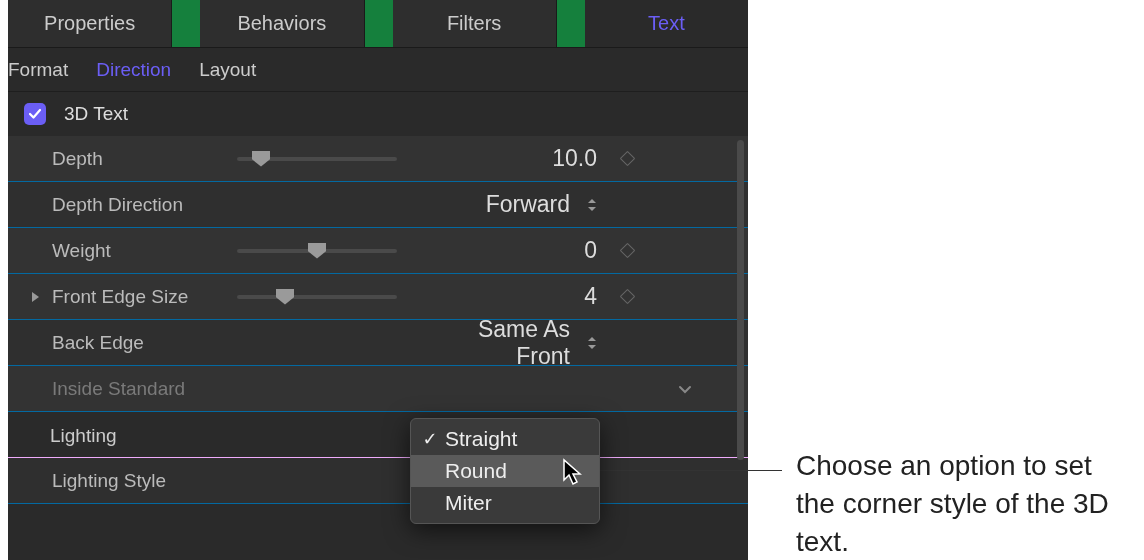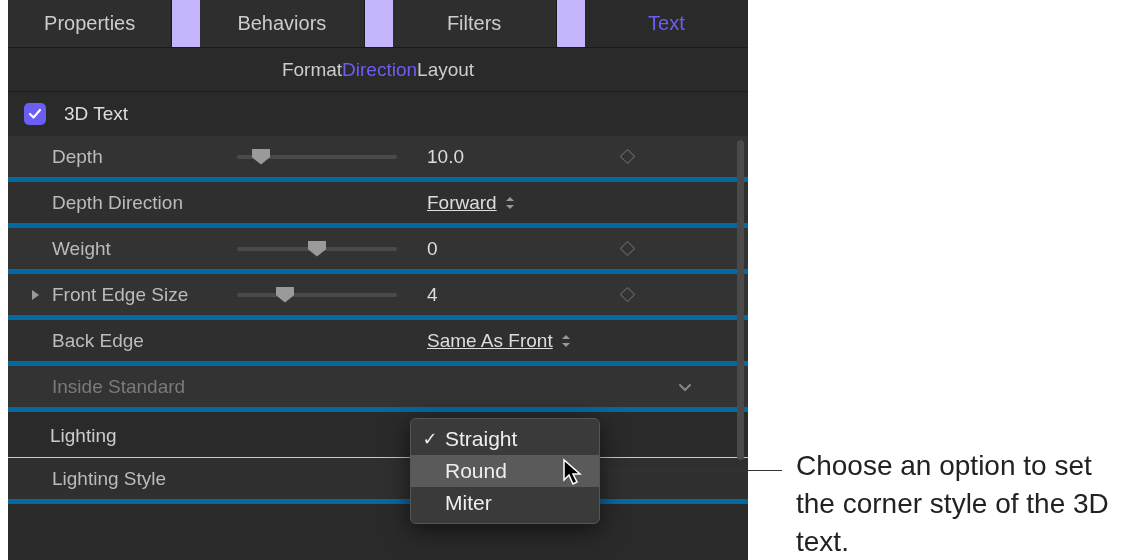--- a/index.html
+++ b/index.html
@@ -22,42 +22,43 @@
       top: 0;
       width: 740px;
       height: 560px;
       background: #2a2a2a;
       color: #ccc;
     }
     .main-tabs {
       display: flex;
       border-bottom: 1px solid #1a1a1a;
       height: 48px;
-      background: #c4b5fd;
+      background: #15803d;
       gap: 28px;
     }
     .main-tab {
       flex: 1;
       display: flex;
       align-items: center;
       justify-content: center;
       font-size: 20px;
       color: #ccc;
       border-right: 1px solid #1a1a1a;
       cursor: pointer;
       background: #2e2e2e;
     }
     .main-tab:last-child { border-right: none; }
     .main-tab.active {
       color: #6b5ef5;
       background: #2a2a2a;
     }
     .sub-tabs {
       display: flex;
-      justify-content: center;
+      justify-content: flex-start;
+      gap: 28px;
       height: 44px;
       align-items: center;
       border-bottom: 1px solid #1e1e1e;
     }
     .sub-tab {
       font-size: 19px;
       color: #ccc;
       cursor: pointer;
     }
     .sub-tab.active {
@@ -88,21 +89,21 @@
       color: #ddd;
     }
     .rows {
       background: #2f2f2f;
     }
     .row {
       display: flex;
       align-items: center;
       height: 46px;
       padding: 0 0 0 22px;
-      border-bottom: 5px solid #0369a1;
+      border-bottom: 1px solid #0369a1;
       font-size: 19px;
       color: #bbb;
     }
     .row.light {
       background: #333333;
     }
     .row .disclosure {
       width: 22px;
       display: flex;
       align-items: center;
@@ -133,31 +134,30 @@
       top: 50%;
       width: 18px;
       height: 16px;
       background: #9a9a9a;
       transform: translate(-50%, -50%);
       clip-path: polygon(0 0, 100% 0, 100% 55%, 50% 100%, 0 55%);
       cursor: pointer;
     }
     .row .value-col {
       width: 170px;
-      text-align: left;
-      font-size: 19px;
+      text-align: right;
+      font-size: 23px;
       color: #ddd;
       position: relative;
     }
     .value-with-popup {
       display: inline-flex;
       align-items: center;
-      gap: 8px;
-      cursor: pointer;
-      text-decoration: underline;
+      gap: 17px;
+      cursor: pointer;
     }
     .popup-arrows {
       display: inline-block;
       color: #888;
       font-size: 12px;
       line-height: 8px;
     }
     .popup-arrows svg { width: 10px; height: 14px; }
     .row .keyframe-col {
       width: 60px;

